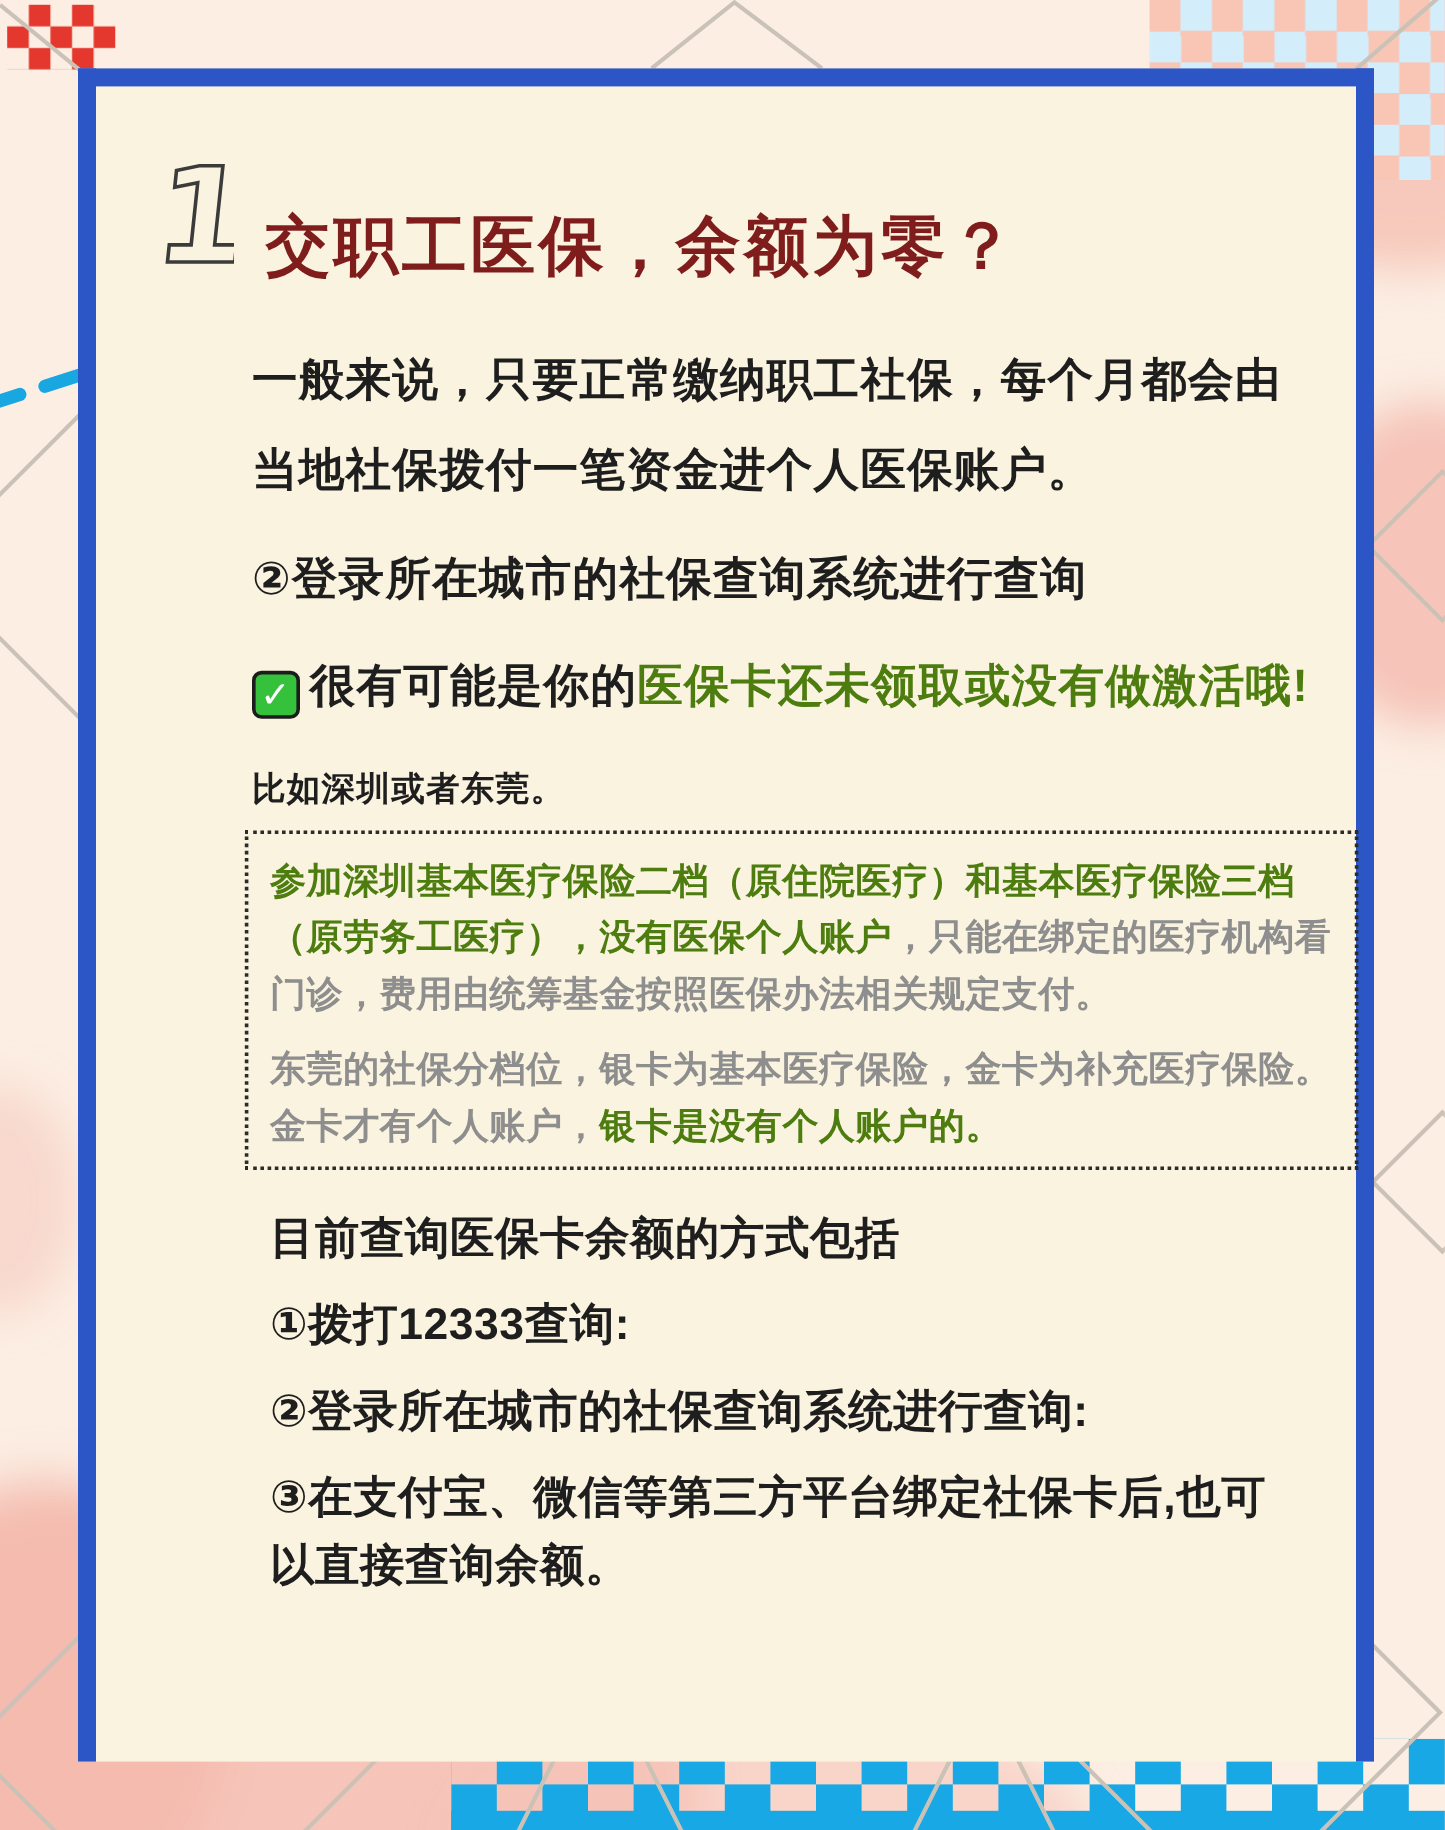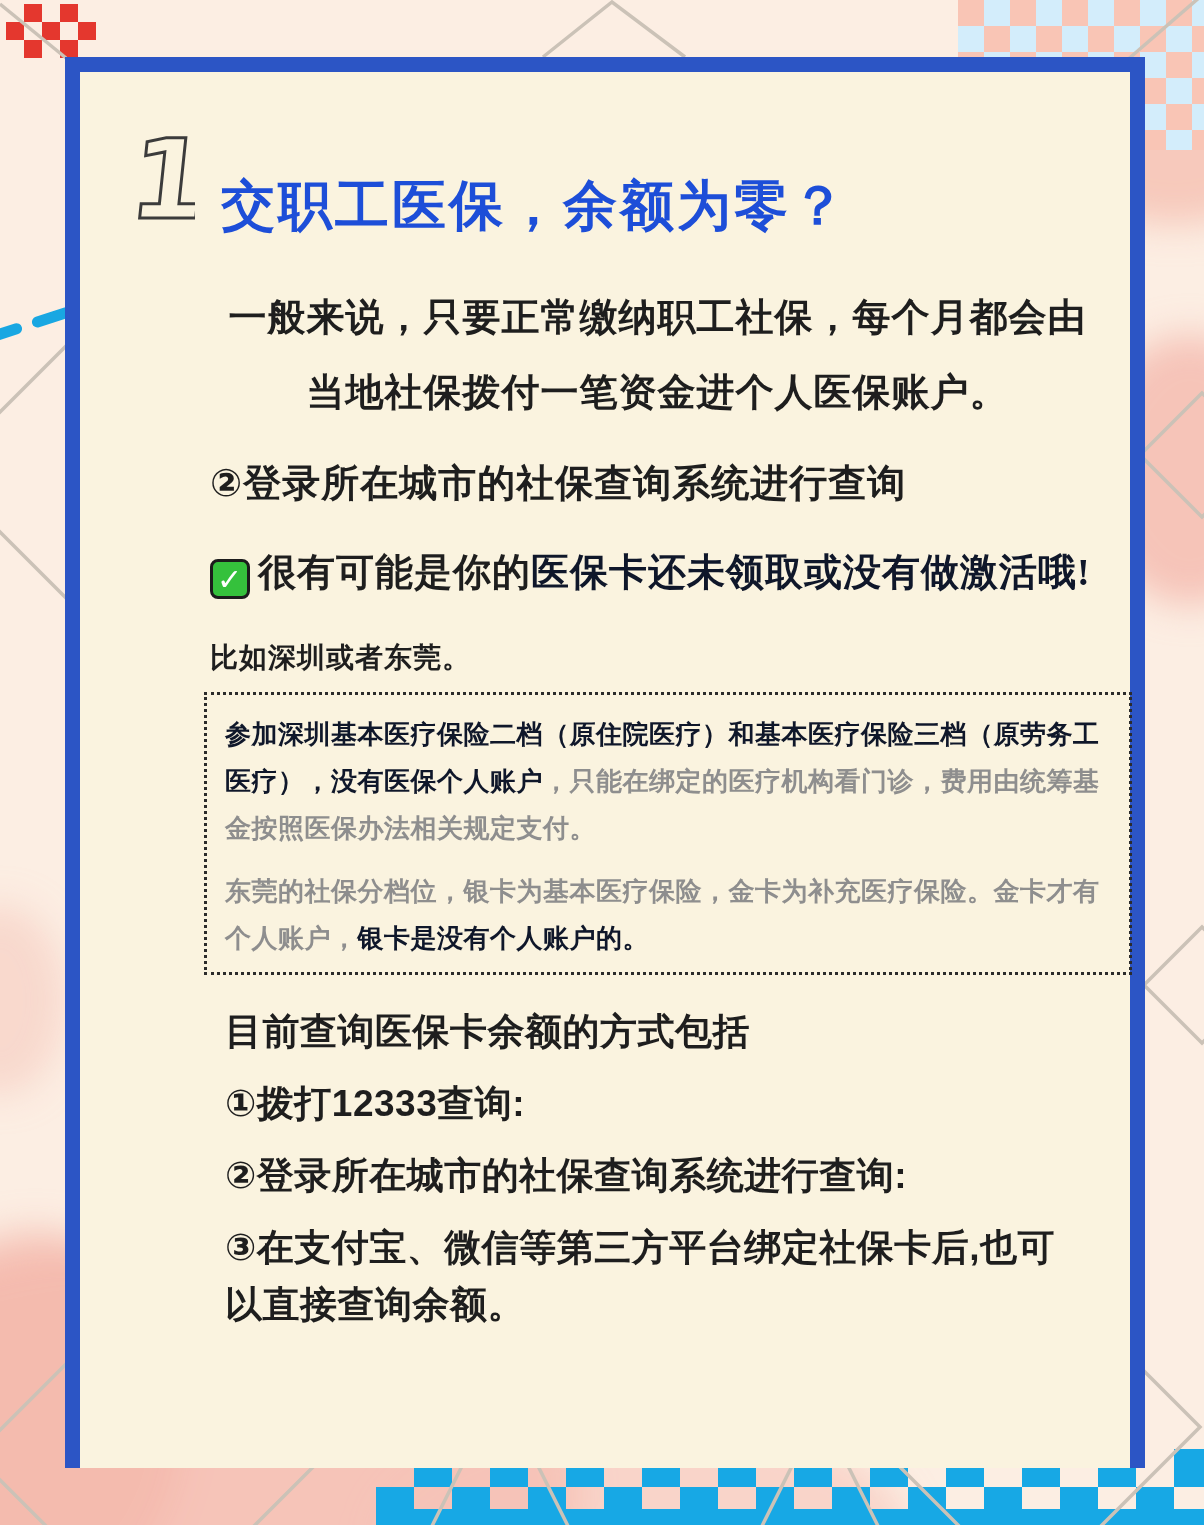--- a/index.html
+++ b/index.html
@@ -35,45 +35,45 @@
   .card{
     position:absolute;left:65px;top:57px;width:1080px;height:1411px;
     box-sizing:border-box;background:#FAF3DF;
     border:15px solid #2C55C5;border-bottom:none;
     padding:48px 40px 0 45px;
   }
   .title-row{display:flex;align-items:flex-end;gap:26px;}
   .num-one{flex:0 0 auto;}
   h1.card-title{
     margin:0 0 2px 0;font-size:54px;line-height:62px;font-weight:bold;
-    color:#1d4ed8;letter-spacing:3px;
+    color:#7f1d1d;letter-spacing:3px;
   }
   .content{margin-left:85px;width:895px;color:#1E1E1E;}
   .para{
     font-size:38px;line-height:75px;font-weight:bold;letter-spacing:1px;margin:0;
   }
-  .p1{margin-top:42px;text-align:center;}
+  .p1{margin-top:42px;}
   .p2{margin-top:16px;}
   .check-line{margin-top:14px;}
   .check-para{margin-top:28px;}
-  .red{color:#0f172a;font-family:Liberation Serif, serif;}
+  .red{color:#4d7c0f;}
   .gray{color:#8E8E8E;}
   .checkbox{
     display:inline-block;width:40px;height:40px;box-sizing:border-box;
     background:#35C13C;border:3px solid #1C1C1C;border-radius:8px;
     vertical-align:-5px;margin-right:8px;text-align:center;
     color:#fff;font-size:30px;line-height:36px;font-weight:bold;
   }
   .example-note{
     margin:26px 0 0 0;font-size:28px;line-height:44px;font-weight:bold;letter-spacing:1px;
   }
   .info-box{
     box-sizing:border-box;margin:12px 0 0 -6px;width:928px;
     border:3px dotted #2B2B2B;padding:16px 18px 10px 18px;
-    font-size:26px;line-height:47px;font-weight:bold;letter-spacing:0.5px;
+    font-size:30px;line-height:47px;font-weight:bold;letter-spacing:0.5px;
   }
   .info-box p{margin:0;}
   .info-box .box-p2{margin-top:16px;}
   .query{margin-top:28px;}
   .query p{margin:15px;font-size:37px;line-height:57px;font-weight:bold;letter-spacing:0.5px;}
 </style>
 </head>
 <body>
 
 <div class="stage">

